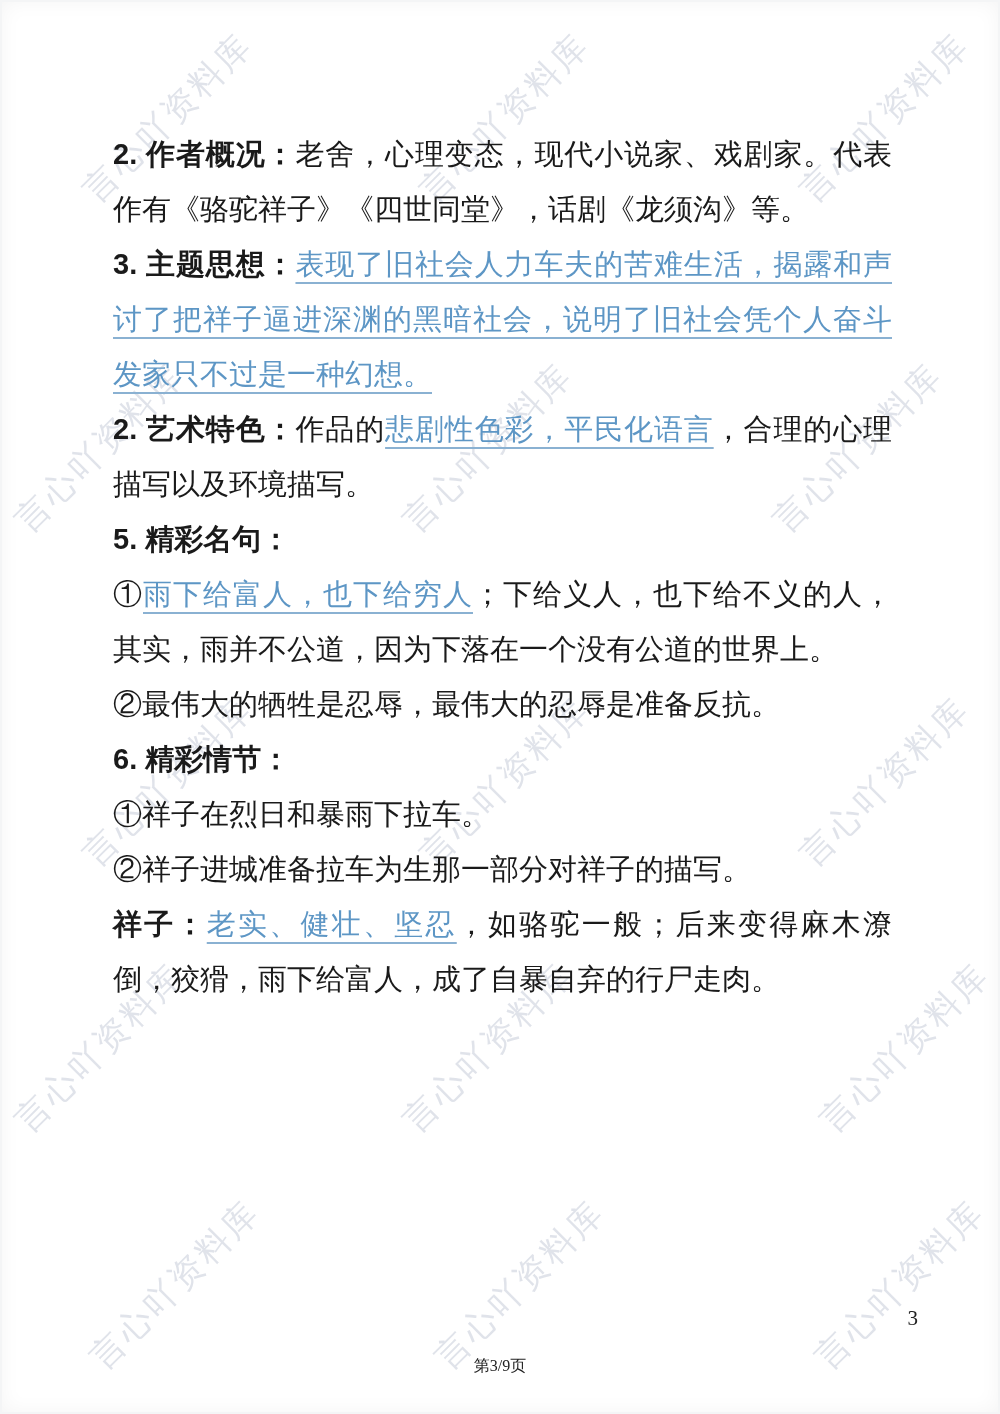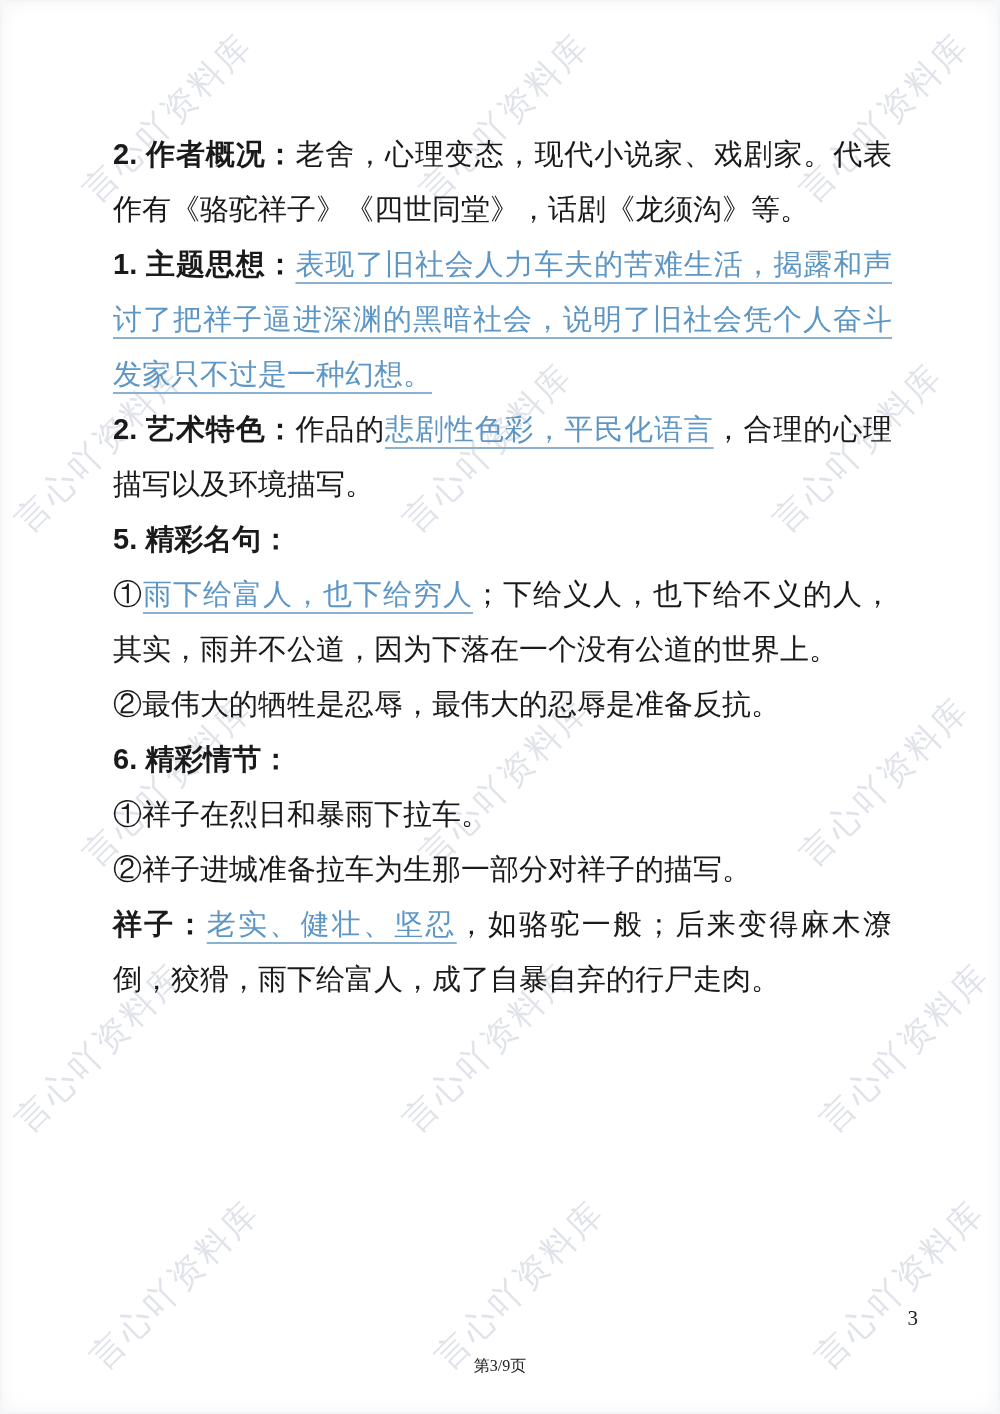--- a/index.html
+++ b/index.html
@@ -76,21 +76,21 @@
     <span class="wm" style="left:905px; top:1048px;">言心吖资料库</span>
     <span class="wm" style="left:175px; top:1285px;">言心吖资料库</span>
     <span class="wm" style="left:520px; top:1285px;">言心吖资料库</span>
     <span class="wm" style="left:900px; top:1285px;">言心吖资料库</span>
   </div>
 
   <div class="content">
 
     <p><span class="b">2. 作者概况：</span><span>老舍，心理变态，现代小说家、戏剧家。代表作有《骆驼祥子》《四世同堂》，话剧《龙须沟》等。</span></p>
 
-    <p><span class="b">1. 主题思想：</span><span class="u">表现了旧社会人力车夫的苦难生活，揭露和声讨了把祥子逼进深渊的黑暗社会，说明了旧社会凭个人奋斗发家只不过是一种幻想。</span></p>
+    <p><span class="b">3. 主题思想：</span><span class="u">表现了旧社会人力车夫的苦难生活，揭露和声讨了把祥子逼进深渊的黑暗社会，说明了旧社会凭个人奋斗发家只不过是一种幻想。</span></p>
 
     <p><span class="b">2. 艺术特色：</span><span>作品的</span><span class="u">悲剧性色彩，平民化语言</span><span>，合理的心理描写以及环境描写。</span></p>
 
     <p><span class="b">5. 精彩名句：</span></p>
 
     <p><span>①</span><span class="u">雨下给富人，也下给穷人</span><span>；下给义人，也下给不义的人，其实，雨并不公道，因为下落在一个没有公道的世界上。</span></p>
 
     <p><span>②最伟大的牺牲是忍辱，最伟大的忍辱是准备反抗。</span></p>
 
     <p><span class="b">6. 精彩情节：</span></p>

